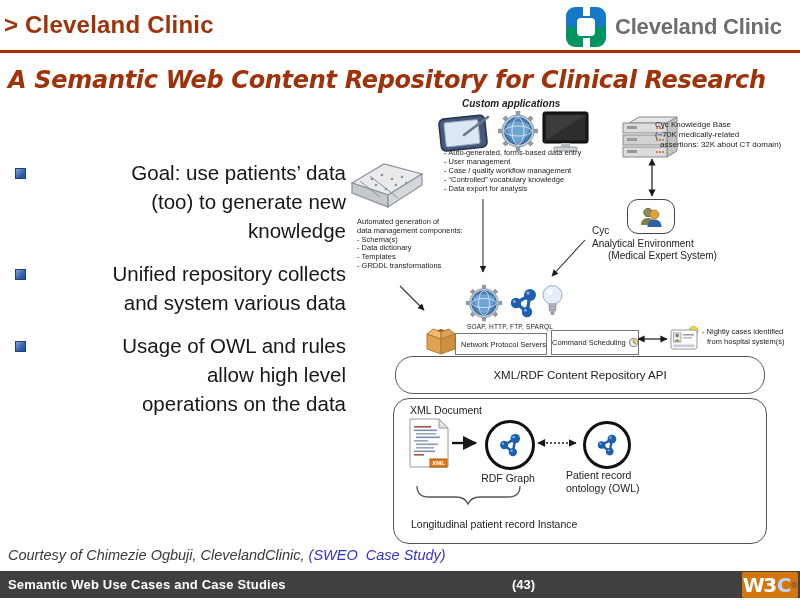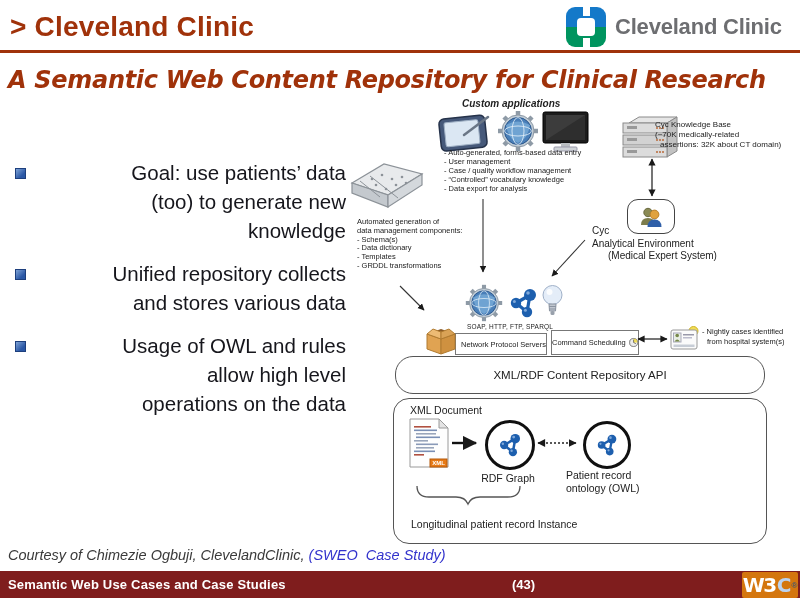--- a/index.html
+++ b/index.html
@@ -1,21 +1,21 @@
 <!DOCTYPE html>
 <html><head>
 <meta charset="utf-8">
 <style>
   html,body{margin:0;padding:0;background:#fff;}
   .slide{position:relative;width:800px;height:600px;background:#fff;overflow:hidden;
          font-family:"Liberation Sans",sans-serif;color:#141418;}
   .abs{position:absolute;}
 
   
-  .brand{left:10px;top:11px;font-size:28px;font-weight:bold;color:#A0320A;letter-spacing:0.2px;}
+  .brand{left:4px;top:11px;font-size:24px;font-weight:bold;color:#A0320A;letter-spacing:0.2px;}
   .logo-wrap{left:566px;top:6px;height:42px;display:flex;align-items:center;gap:9px;}
   .cc-mark{width:40px;height:40px;border-radius:9px;position:relative;
            background:linear-gradient(#1479C9 0 50%,#00945F 50% 100%);}
   .cc-center{position:absolute;left:11px;top:11px;width:18px;height:18px;background:#fff;border-radius:4px;}
   .cc-notch-t{position:absolute;left:16.5px;top:0;width:7px;height:9px;background:#fff;}
   .cc-notch-b{position:absolute;left:16.5px;bottom:0;width:7px;height:9px;background:#fff;}
   .cc-text{font-size:22px;font-weight:bold;color:#6D6E71;letter-spacing:-0.2px;}
   .rule{left:0;top:50px;width:800px;height:3px;background:#A0320A;}
   .title{left:8px;top:66px;font-family:"DejaVu Sans",sans-serif;font-style:italic;font-weight:bold;
          font-size:24px;color:#A0320A;white-space:nowrap;letter-spacing:-0.3px;}
@@ -46,21 +46,21 @@
   .circ{border:3px solid #101010;border-radius:50%;background:#fff;display:flex;align-items:center;justify-content:center;}
   .c-label{font-size:10.5px;text-align:center;white-space:nowrap;}
   .ont-label{font-size:10.5px;line-height:13px;white-space:nowrap;}
   .nightly{font-size:7.5px;line-height:9.5px;white-space:nowrap;}
   .n-ind{margin-left:5px;}
   .arrows{left:0;top:0;pointer-events:none;}
 
   
   .courtesy{left:8px;top:547px;font-size:14.5px;font-style:italic;color:#3a3a3a;white-space:nowrap;}
   .courtesy-link{color:#3333CC;white-space:pre;cursor:pointer;}
-  .bar{left:0;top:571px;width:800px;height:27px;background:#7f1d1d;display:flex;align-items:center;}
+  .bar{left:0;top:571px;width:800px;height:27px;background:#404040;display:flex;align-items:center;}
   .bar-title{margin-left:8px;font-size:13px;font-weight:bold;color:#fff;letter-spacing:0.2px;}
   .page-num{left:512px;top:577px;font-size:13px;font-weight:bold;color:#fff;}
   .w3c-patch{left:742px;top:572px;width:56px;height:26px;background:#D4760E;display:flex;align-items:center;
              justify-content:center;border-radius:2px;}
   .w3c-w3{color:#fff;font-size:20px;font-weight:800;letter-spacing:-1.5px;font-family:"DejaVu Sans",sans-serif;}
   .w3c-c{color:#bcd3f0;font-size:20px;font-weight:800;margin-left:1px;font-family:"DejaVu Sans",sans-serif;}
   .w3c-mark{color:#1d4f86;font-size:8px;vertical-align:10px;}
 </style>
 </head>
 <body>
@@ -85,21 +85,21 @@
   <div class="abs bullets">
     <div class="bullet-item">
       <span class="blt"></span>
       <span class="bline">Goal: use patients’ data</span>
       <span class="bline">(too) to generate new</span>
       <span class="bline">knowledge</span>
     </div>
     <div class="bullet-item">
       <span class="blt"></span>
       <span class="bline">Unified repository collects</span>
-      <span class="bline">and stores various data</span>
+      <span class="bline">and system various data</span>
     </div>
     <div class="bullet-item">
       <span class="blt"></span>
       <span class="bline">Usage of OWL and rules</span>
       <span class="bline">allow high level</span>
       <span class="bline">operations on the data</span>
     </div>
   </div>
 
   <div class="abs diagram">

